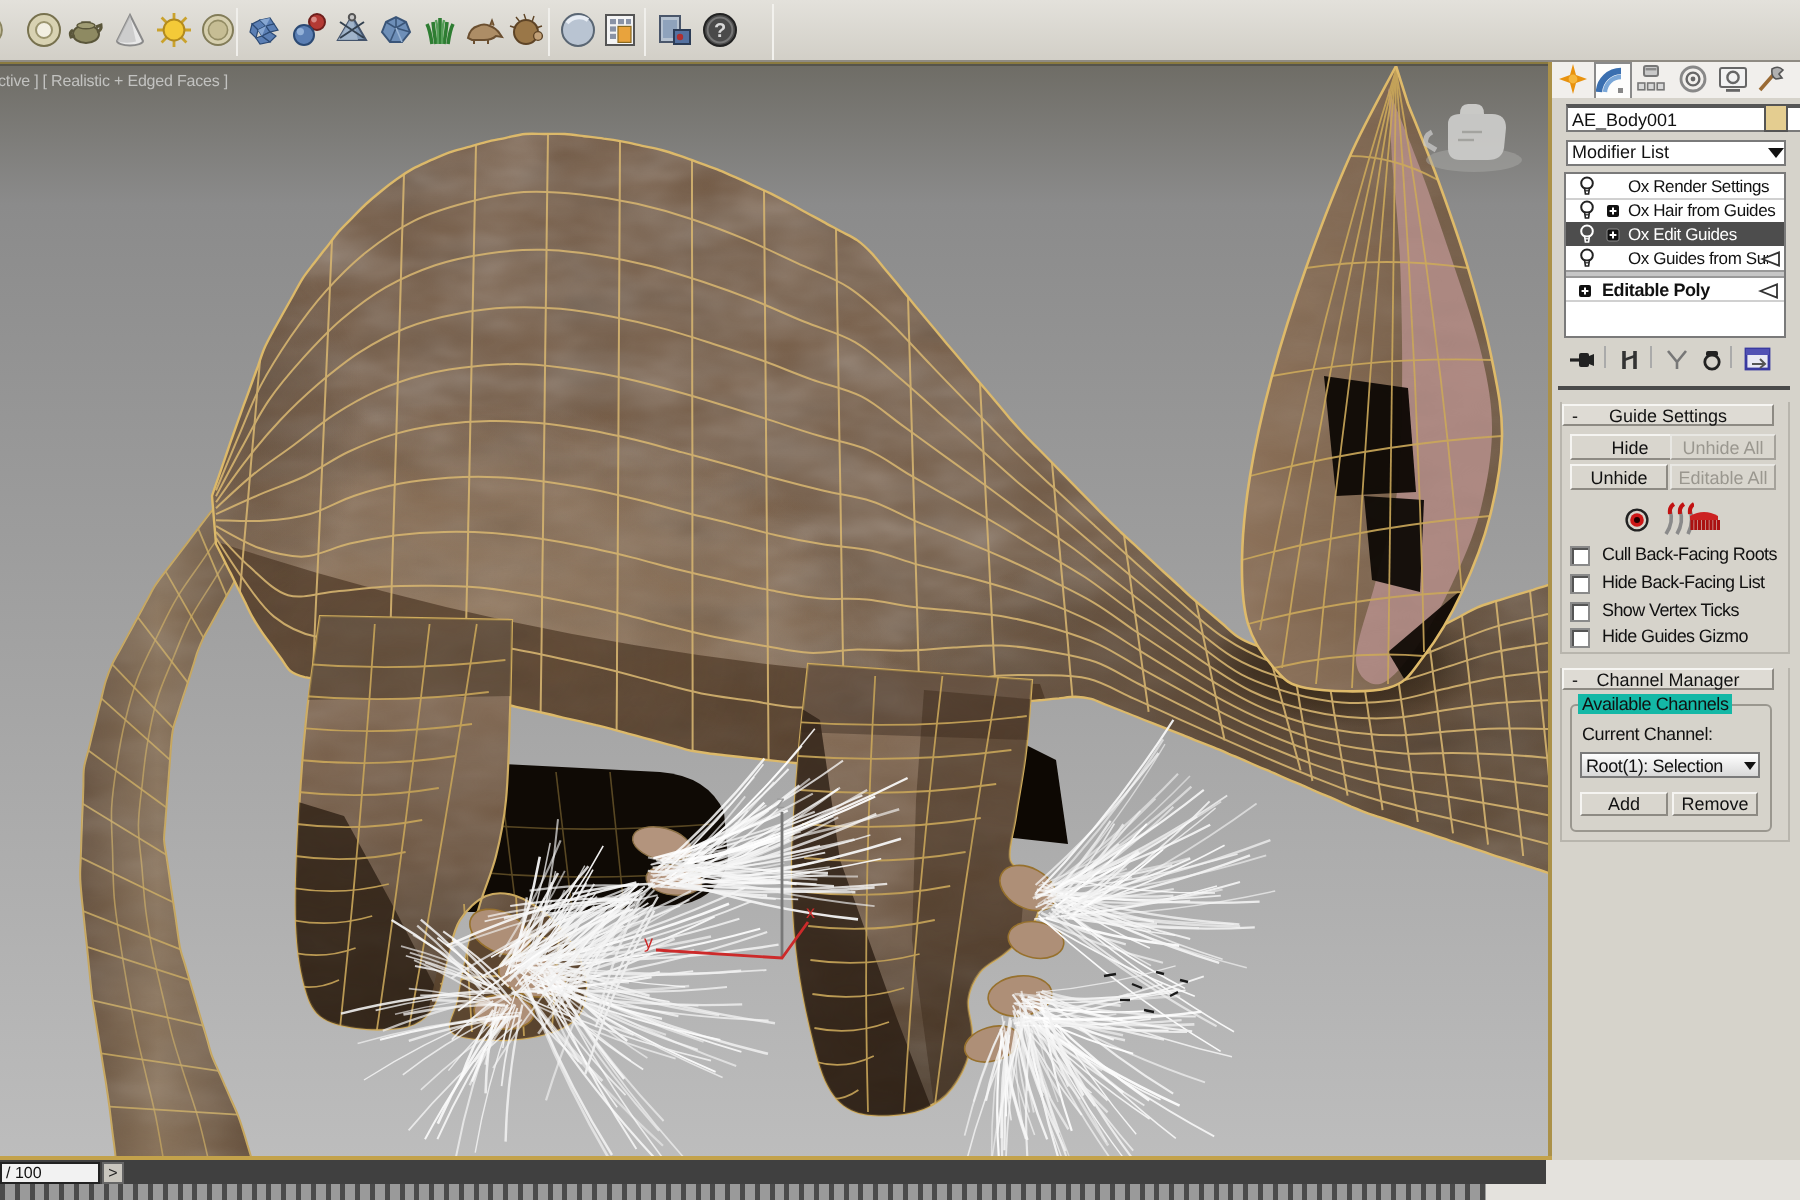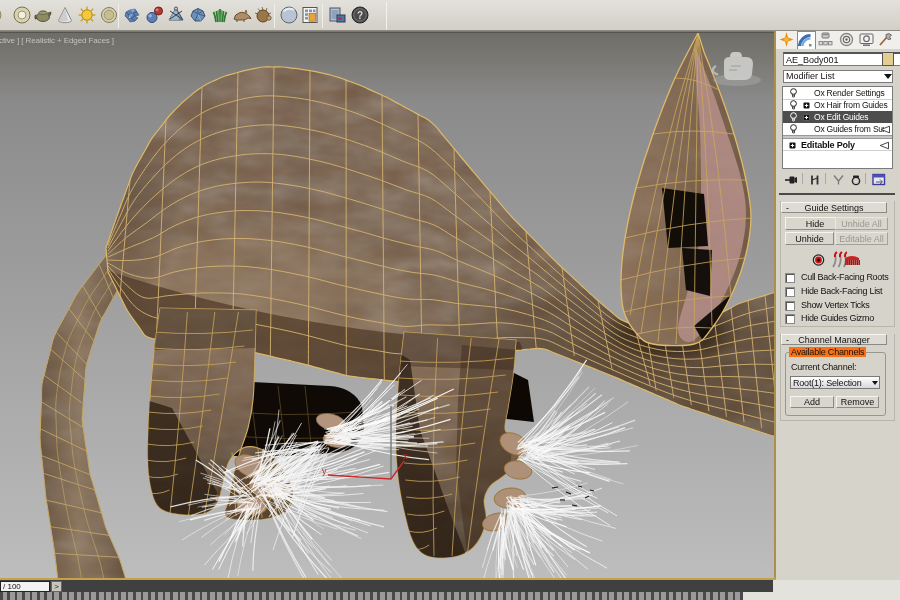--- a/index.html
+++ b/index.html
@@ -1083,20 +1083,20 @@
   <div style="position:absolute;left:9px;top:256px;width:10px;height:10px;background:#fff;border:1px solid #8a8a8a;box-shadow:inset 1px 1px 0 #555"></div>
       <div style="position:absolute;left:25px;top:255px;font-size:9px;letter-spacing:-0.3px;white-space:nowrap;color:#111">Hide Back-Facing List</div>
   <div style="position:absolute;left:9px;top:270px;width:10px;height:10px;background:#fff;border:1px solid #8a8a8a;box-shadow:inset 1px 1px 0 #555"></div>
       <div style="position:absolute;left:25px;top:269px;font-size:9px;letter-spacing:-0.3px;white-space:nowrap;color:#111">Show Vertex Ticks</div>
   <div style="position:absolute;left:9px;top:283px;width:10px;height:10px;background:#fff;border:1px solid #8a8a8a;box-shadow:inset 1px 1px 0 #555"></div>
       <div style="position:absolute;left:25px;top:282px;font-size:9px;letter-spacing:-0.3px;white-space:nowrap;color:#111">Hide Guides Gizmo</div>
 
   <div class="abs" style="left:4px;top:303px;width:115px;height:87px;border:1px solid #b8b5ad;border-top:none"></div>
   <div class="abs" style="left:5px;top:303px;width:106px;height:11px;background:#dedbd4;border:1px solid #f6f5f2;border-right-color:#8d8a83;border-bottom-color:#8d8a83;font-size:9px;color:#111;text-align:center;line-height:10px"><span style="position:absolute;left:4px;top:0px">-</span>Channel Manager</div>
   <div class="abs" style="left:9px;top:321px;width:101px;height:64px;border:1px solid #9a978f;border-radius:3px"></div>
-  <div class="abs" style="left:13px;top:316px;font-size:9px;letter-spacing:-0.2px;white-space:nowrap;color:#111;background:#f97316;padding:0 2px">Available Channels</div>
+  <div class="abs" style="left:13px;top:316px;font-size:9px;letter-spacing:-0.2px;white-space:nowrap;color:#111;background:#14b8a6;padding:0 2px">Available Channels</div>
   <div class="abs" style="left:15px;top:331px;font-size:9px;letter-spacing:-0.2px;white-space:nowrap;color:#111">Current Channel:</div>
   <div class="abs" style="left:14px;top:345px;width:90px;height:13px;background:linear-gradient(#fff,#d8d8d8);border:1px solid #7a7a7a;font-size:9px;letter-spacing:-0.2px;white-space:nowrap;color:#111;padding-left:2px;line-height:12px">Root(1): Selection</div>
   <div class="abs" style="left:96px;top:350px;width:0;height:0;border-left:3.5px solid transparent;border-right:3.5px solid transparent;border-top:4.5px solid #111"></div>
   <div class="abs" style="left:14px;top:365px;width:44px;height:12px;background:#d9d6ce;border:1px solid #f5f4f1;border-right-color:#8d8a83;border-bottom-color:#8d8a83;font-size:9px;color:#111;text-align:center;line-height:11px">Add</div>
   <div class="abs" style="left:60px;top:365px;width:43px;height:12px;background:#d9d6ce;border:1px solid #f5f4f1;border-right-color:#8d8a83;border-bottom-color:#8d8a83;font-size:9px;color:#111;text-align:center;line-height:11px">Remove</div>
 </div>
 
 </div>
 </body></html>

